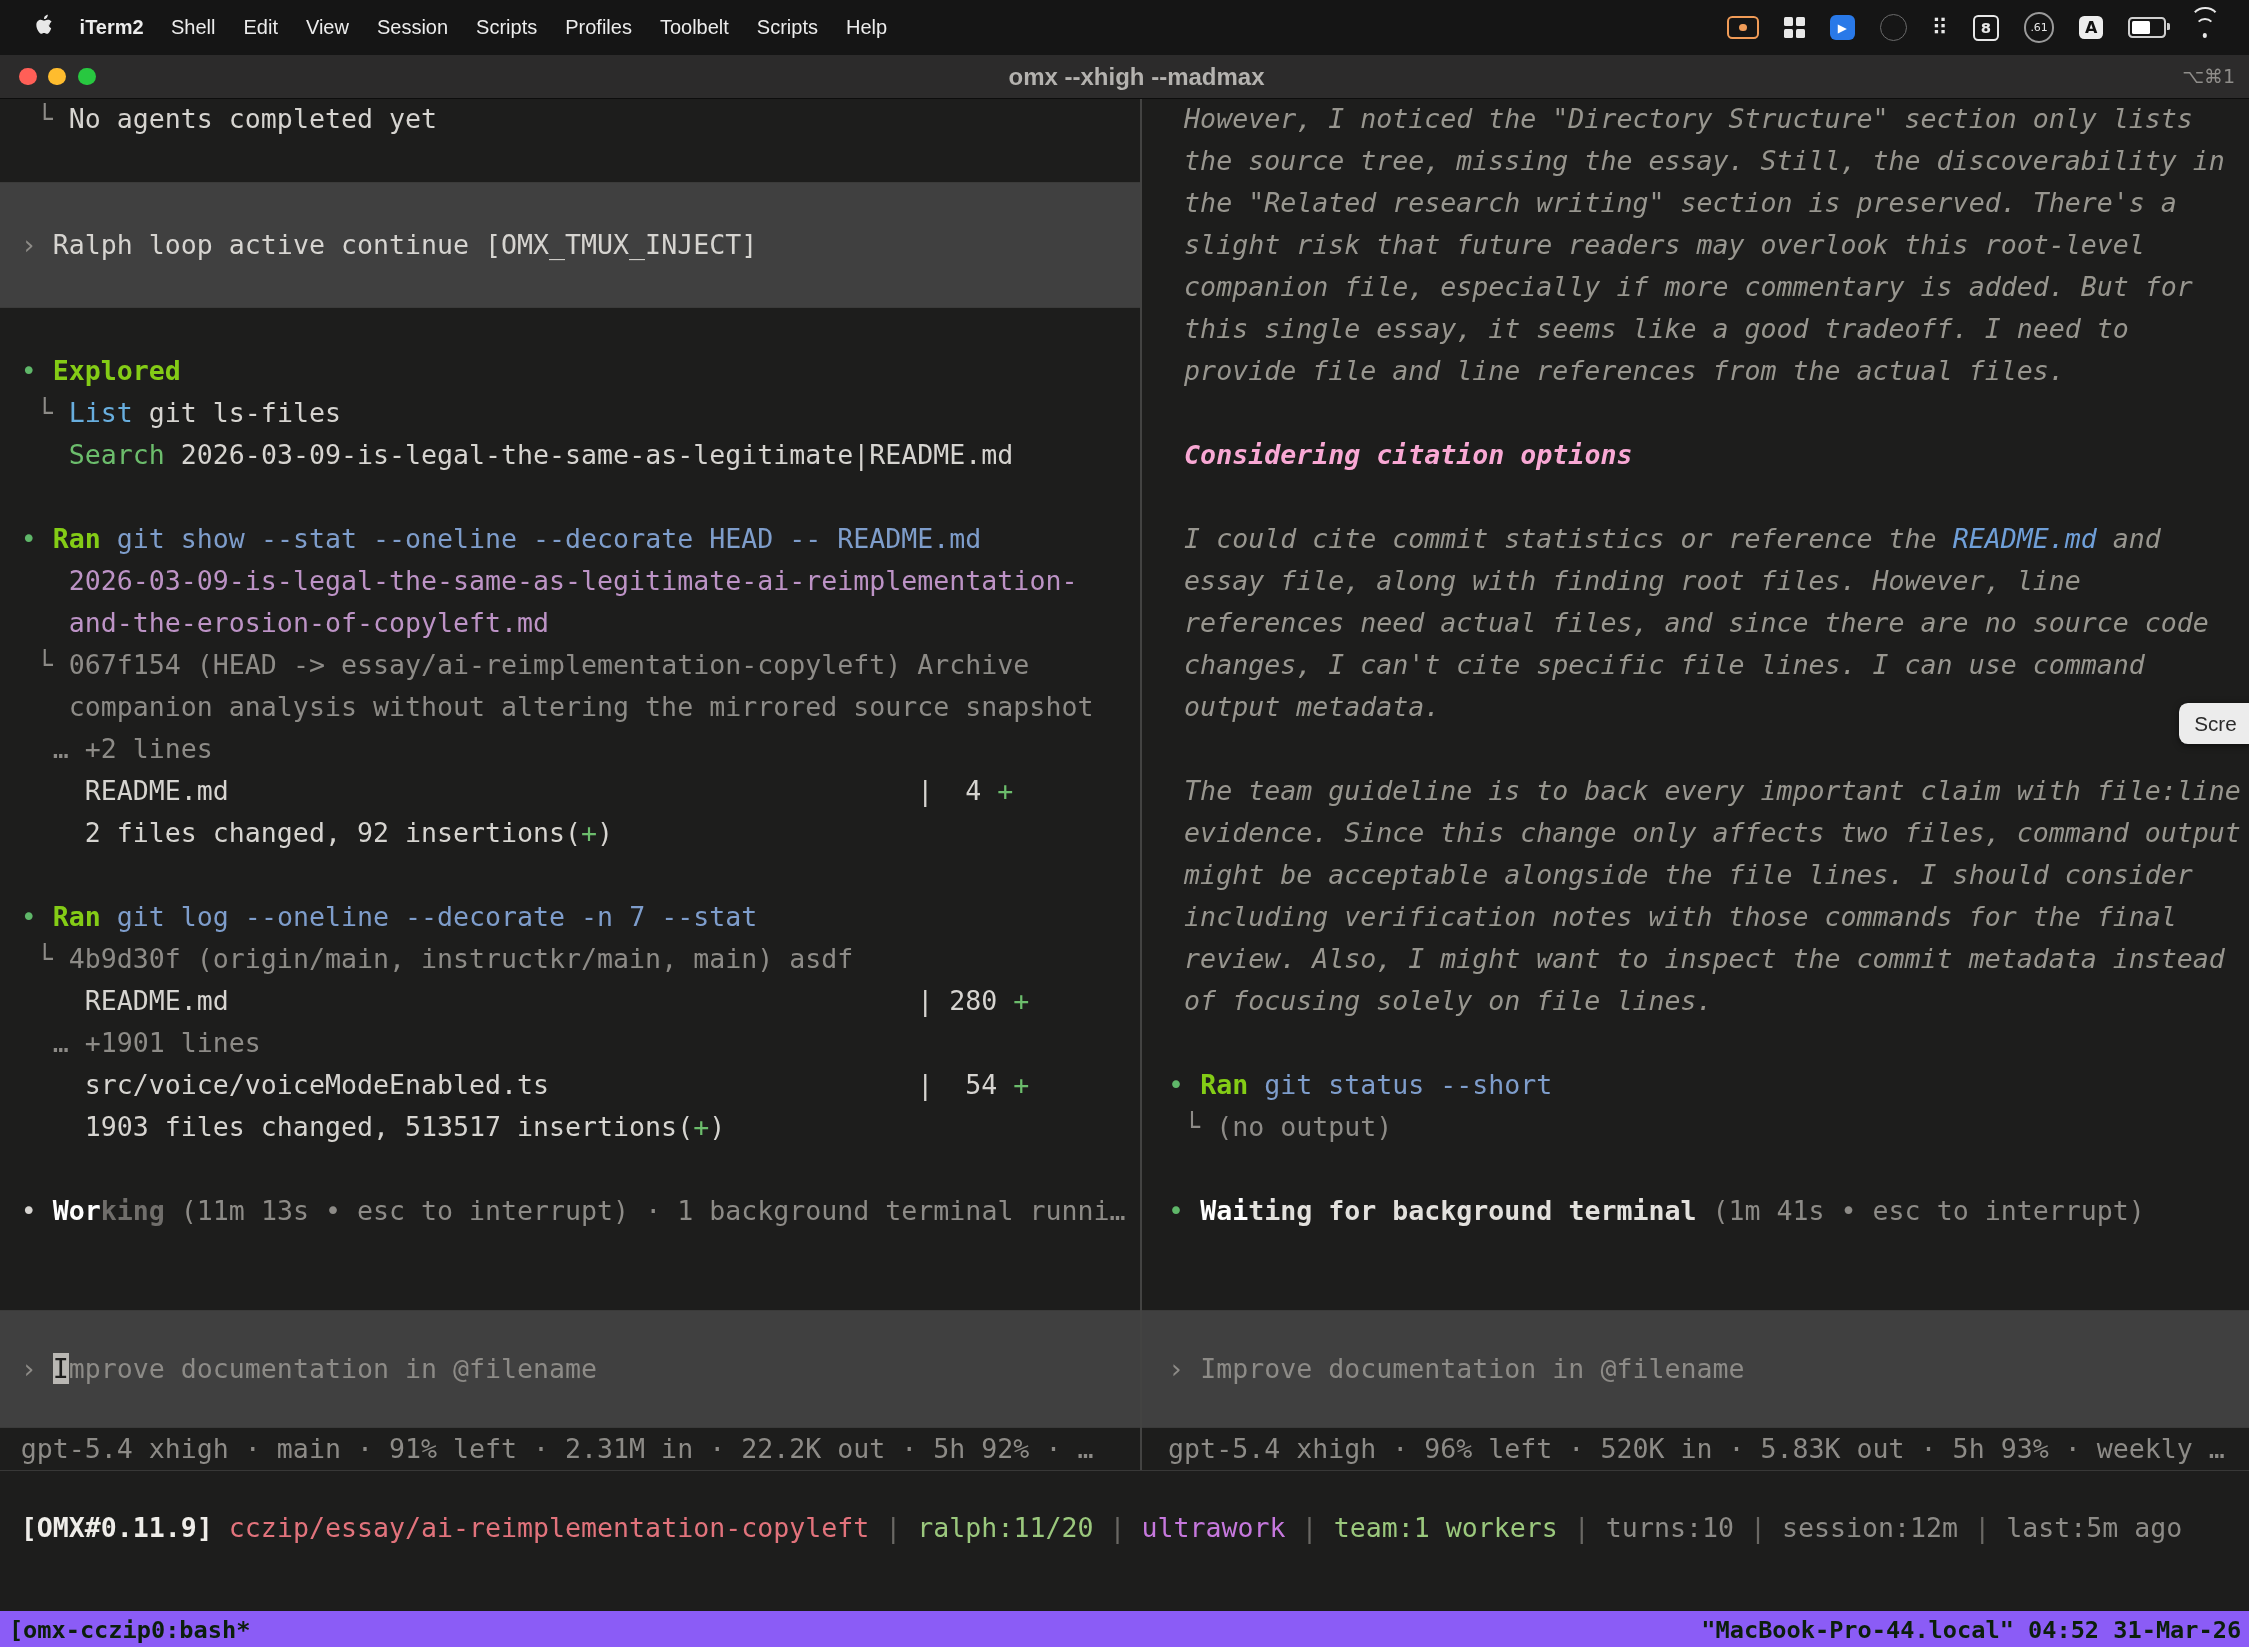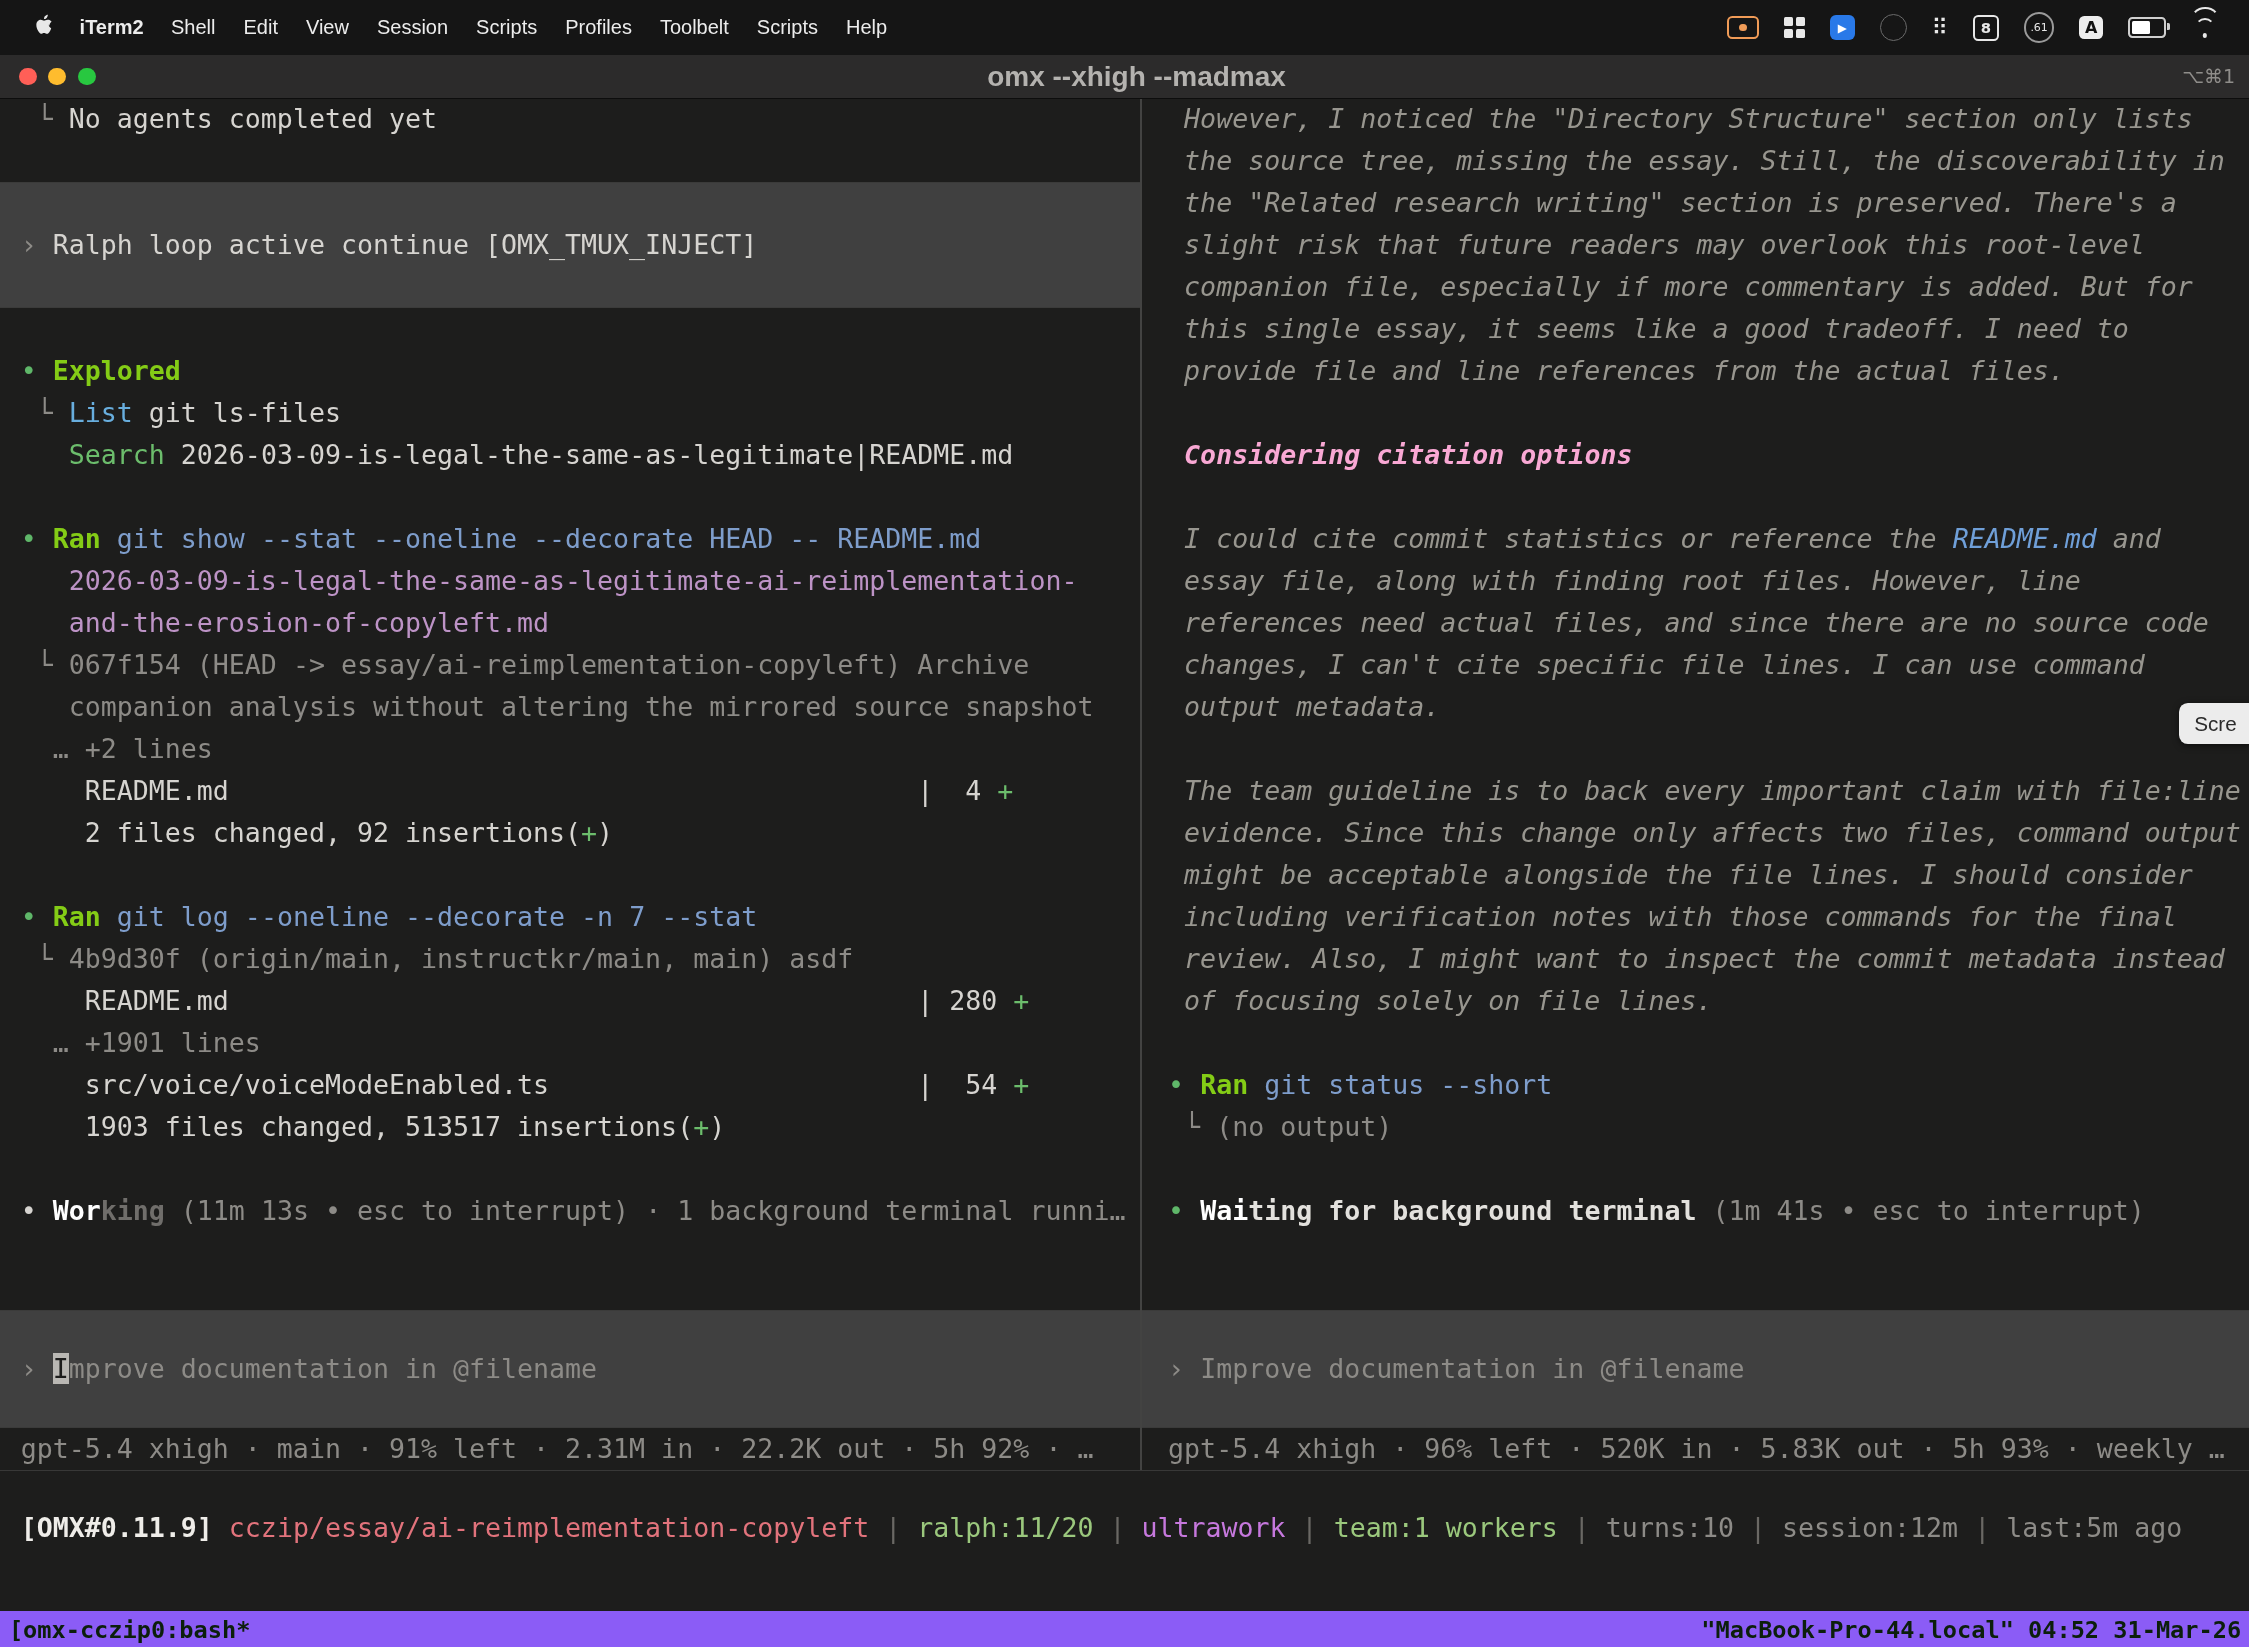--- a/index.html
+++ b/index.html
@@ -31,21 +31,21 @@
   .mi-wifi i{position:absolute;left:50%;bottom:0;transform:translateX(-50%);border:2.2px solid transparent;border-top-color:#e8e8e8;border-radius:50%;}
   .mi-wifi .w1{width:26.6px;height:26.6px;}
   .mi-wifi .w2{width:16px;height:16px;}
   .mi-wifi .w3{width:4.4px;height:4.4px;background:#e8e8e8;border:none;border-radius:50%;}
 
   
   .title-bar{position:absolute;top:55px;left:0;right:0;height:43px;background:#2c2b2b;border-bottom:0.7px solid #0d0d0d;z-index:4;}
   .lights{position:absolute;left:19px;top:12.5px;display:flex;gap:11.8px;}
   .light{width:17.7px;height:17.7px;border-radius:50%;display:inline-block;}
   .light.red{background:#ff5f57}.light.yellow{background:#febc2e}.light.green{background:#28c840}
-  .win-title{position:absolute;left:0;right:0;text-align:center;line-height:43px;color:#b4b2af;font-size:28px;font-weight:700;padding-left:23px;}
+  .win-title{position:absolute;left:0;right:0;text-align:center;line-height:43px;color:#b4b2af;font-size:24px;font-weight:700;padding-left:23px;}
   .win-shortcut{position:absolute;right:14.8px;top:0;line-height:43px;color:#8f8d8a;font-size:19px;font-family:"DejaVu Sans",sans-serif;}
 
   
   .terminal{position:absolute;top:98px;left:0;right:0;height:1372px;display:flex;border-bottom:0.7px solid #383837;background:#1d1d1c;}
   .pane{display:flex;flex-direction:column;overflow:hidden;}
   .pane-left{width:1140px;}
   .pane-divider{width:1.5px;background:#434342;}
   .pane-right{flex:1;}
 
   .trow{flex:0 0 42px;height:42px;line-height:42px;font-family:"DejaVu Sans Mono","Liberation Mono",monospace;font-size:26.6px;white-space:pre;color:#d6d4d0;padding-left:20.7px;overflow:hidden;}

